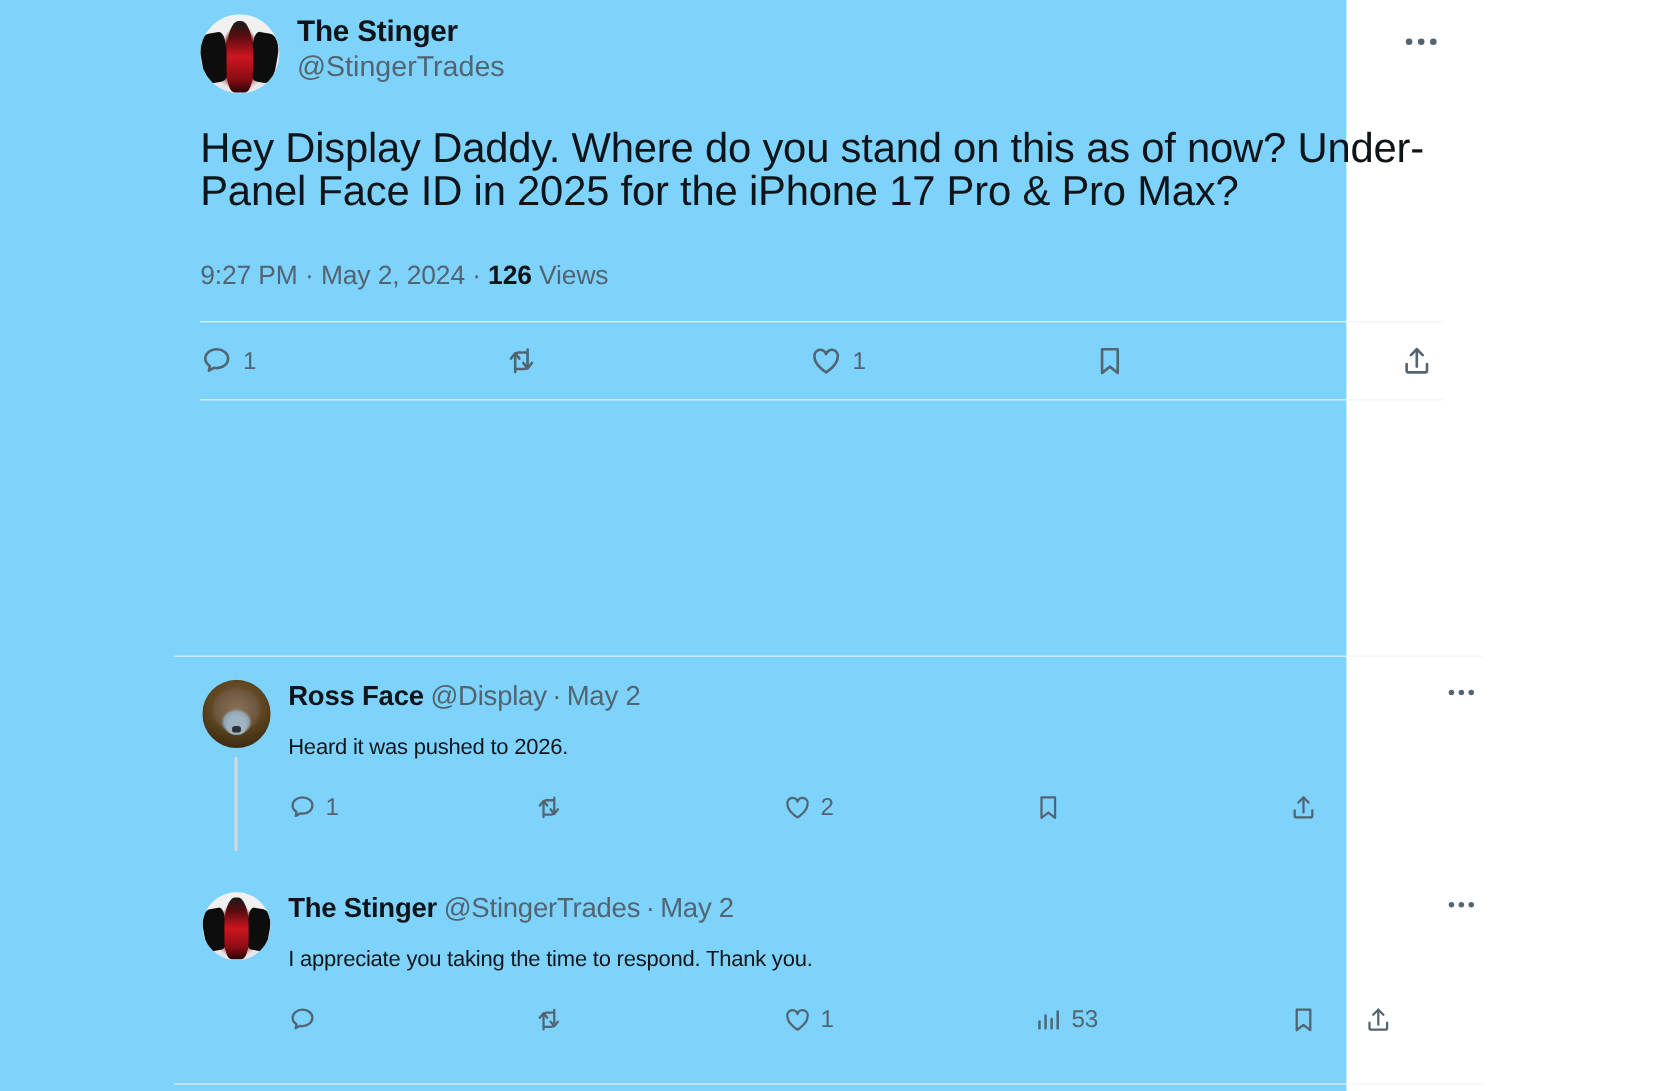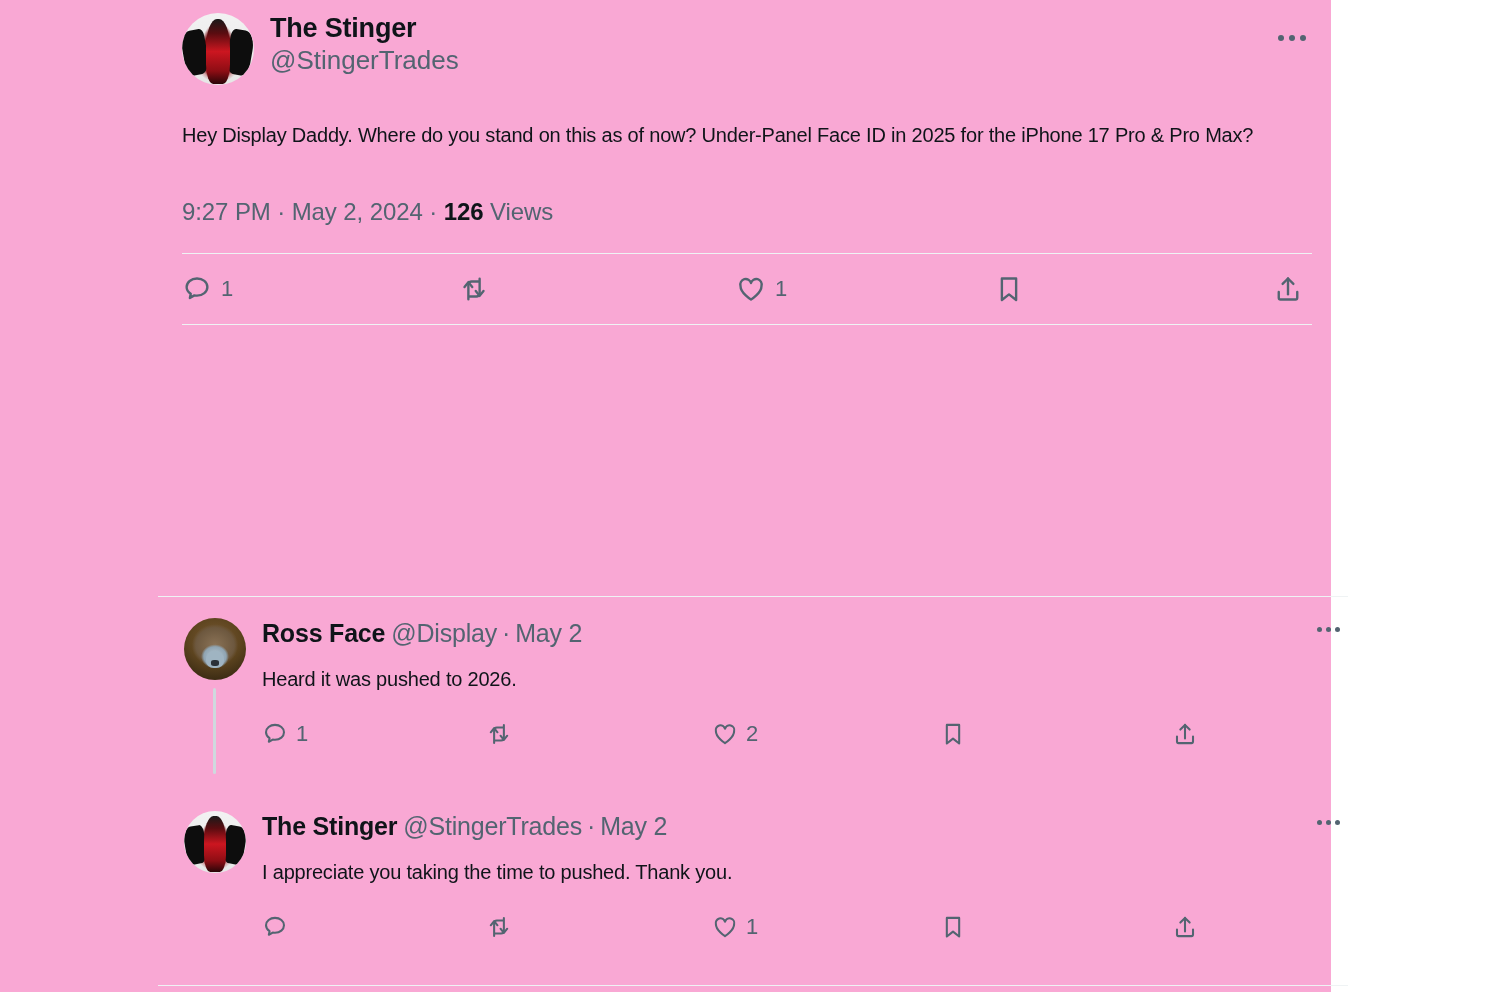--- a/index.html
+++ b/index.html
@@ -8,23 +8,23 @@
     width: 1507px;
     height: 992px;
     background: #ffffff;
     font-family: "Liberation Sans", sans-serif;
     color: #0f1419;
     overflow: hidden;
   }
 
   .page {
     position: relative;
-    width: 1331px;
+    width: 1224px;
     height: 992px;
-    background: #f9a8d4;
+    background: #7dd3fc;
   }
 
   
   .main-tweet {
     position: absolute;
     left: 182px;
     top: 0px;
     width: 1130px;
   }
 
@@ -159,21 +159,21 @@
   }
   .more-btn i {
     width: 6px; height: 6px;
     background: #536471;
     border-radius: 50%;
     display: block;
   }
 
   .tweet-body {
     margin-top: 31px;
-    font-size: 20px;
+    font-size: 38px;
     line-height: 39px;
     letter-spacing: -0.2px;
     color: #0f1419;
     max-width: 1120px;
   }
 
   .tweet-meta {
     margin-top: 43px;
     font-size: 24px;
     color: #536471;
@@ -506,21 +506,21 @@
     </div>
     <div class="reply-main">
       <div class="reply-head">
         <span class="rname">The Stinger</span><span class="rhandle">@StingerTrades</span><span class="rsep">·</span><span class="rtime">May 2</span>
         <span class="reply-more">
             <i></i>
             <i></i>
             <i></i>
           </span>
       </div>
-      <div class="reply-text">I appreciate you taking the time to pushed. Thank you.</div>
+      <div class="reply-text">I appreciate you taking the time to respond. Thank you.</div>
 
       <div class="actions-reply">
         <div class="act">
           <span>
             <svg width="26" height="26" viewBox="0 0 24 24" fill="none" stroke="#536471" stroke-width="1.9">
               <path d="M12 3.6c-4.6 0-8.3 3-8.3 6.8 0 2.2 1.3 4.2 3.3 5.4l-.7 3.4 3.6-2.1c.7.1 1.4.2 2.1.2 4.6 0 8.3-3 8.3-6.9S16.6 3.6 12 3.6z" stroke-linejoin="round"></path>
             </svg>
           </span>
           <span class="cnt"></span>
         </div>
@@ -538,20 +538,31 @@
         <div class="act">
           <span>
             <svg width="26" height="26" viewBox="0 0 24 24" fill="none" stroke="#536471" stroke-width="1.9" stroke-linejoin="round">
               <path d="M12 20.4S3.6 15.2 3.6 9.5A4.2 4.2 0 0 1 12 7.2a4.2 4.2 0 0 1 8.4 2.3c0 5.7-8.4 10.9-8.4 10.9z"></path>
             </svg>
           </span>
           <span class="cnt">1</span>
         </div>
         <div class="act">
           <span>
+            <svg width="26" height="26" viewBox="0 0 24 24" fill="none" stroke="#536471" stroke-width="2.1" stroke-linecap="round">
+              <path d="M4.6 13.6v5.6"></path>
+              <path d="M9.7 8.4v10.8"></path>
+              <path d="M14.8 11.4v7.8"></path>
+              <path d="M19.9 5.2v14"></path>
+            </svg>
+          </span>
+          <span class="cnt">53</span>
+        </div>
+        <div class="act">
+          <span>
             <svg width="26" height="26" viewBox="0 0 24 24" fill="none" stroke="#536471" stroke-width="1.9" stroke-linejoin="round">
               <path d="M6.3 3.6h11.4v17.2L12 16.3l-5.7 4.5V3.6z"></path>
             </svg>
           </span>
           <span class="cnt"></span>
         </div>
         <div class="act">
           <span>
             <svg width="26" height="26" viewBox="0 0 24 24" fill="none" stroke="#536471" stroke-width="1.9" stroke-linecap="round" stroke-linejoin="round">
               <path d="M12 16.2V3.6"></path>

